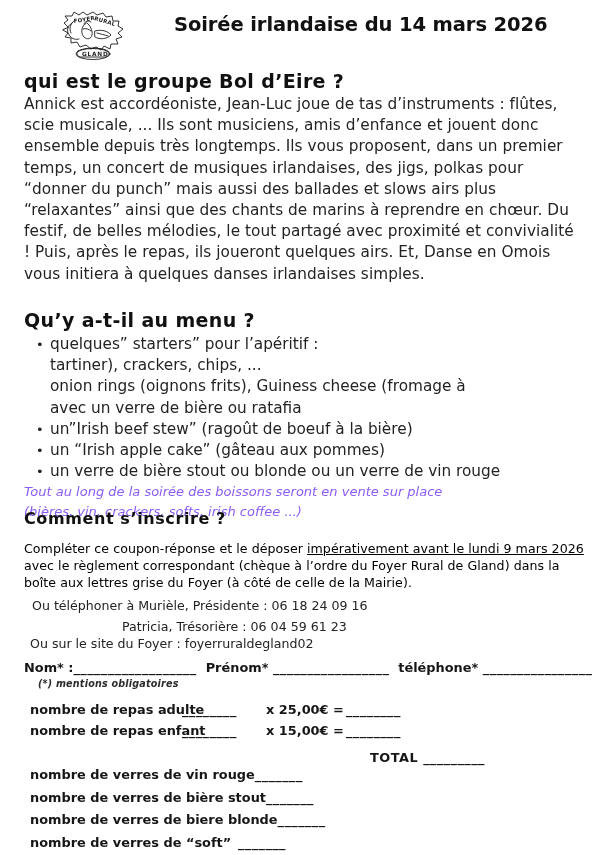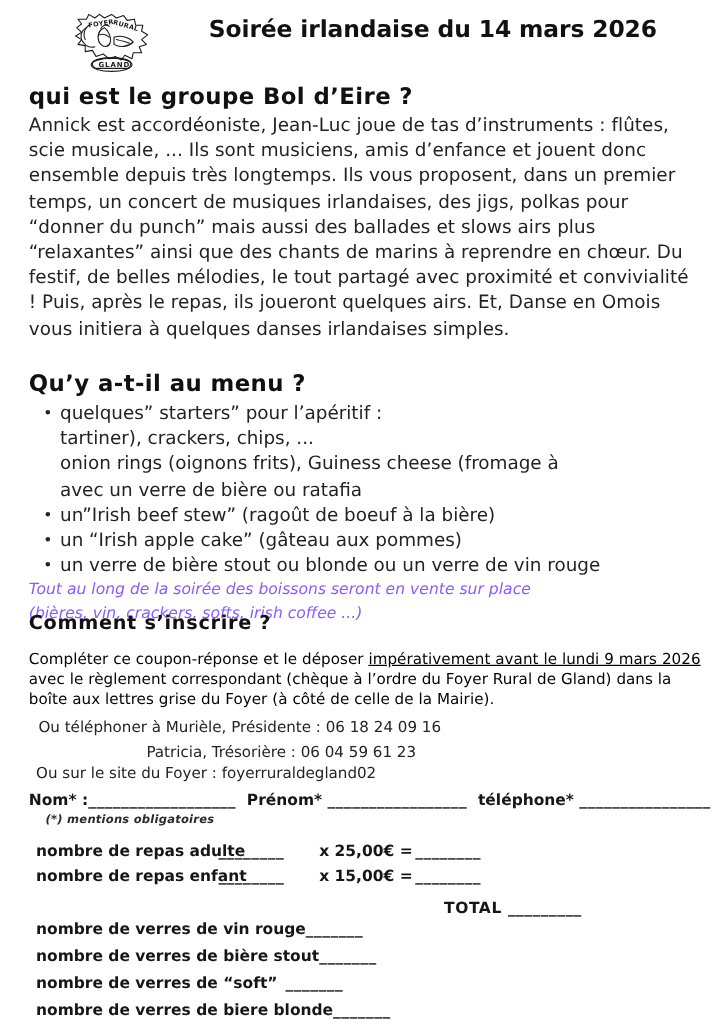--- a/index.html
+++ b/index.html
@@ -340,17 +340,17 @@
       <span class="meal-price">x 15,00€ =</span>
       <span class="meal-dash2 dash">________</span>
     </div>
   </div>
 
   <div class="total-row"><span>TOTAL</span>&nbsp;<span class="dash">_________</span></div>
 
   <div class="drinks">
     <div class="drink-row"><span class="drink-label">nombre de verres de vin rouge</span><span class="drink-dash dash">_______</span></div>
     <div class="drink-row"><span class="drink-label">nombre de verres de bière stout</span><span class="drink-dash dash">_______</span></div>
+    <div class="drink-row"><span class="drink-label">nombre de verres de biere blonde</span><span class="drink-dash dash">_______</span></div>
     <div class="drink-row"><span class="drink-label">nombre de verres de “soft”</span><span class="drink-dash dash">_______</span></div>
-    <div class="drink-row"><span class="drink-label">nombre de verres de biere blonde</span><span class="drink-dash dash">_______</span></div>
   </div>
 
 </div>
 
 </body></html>

